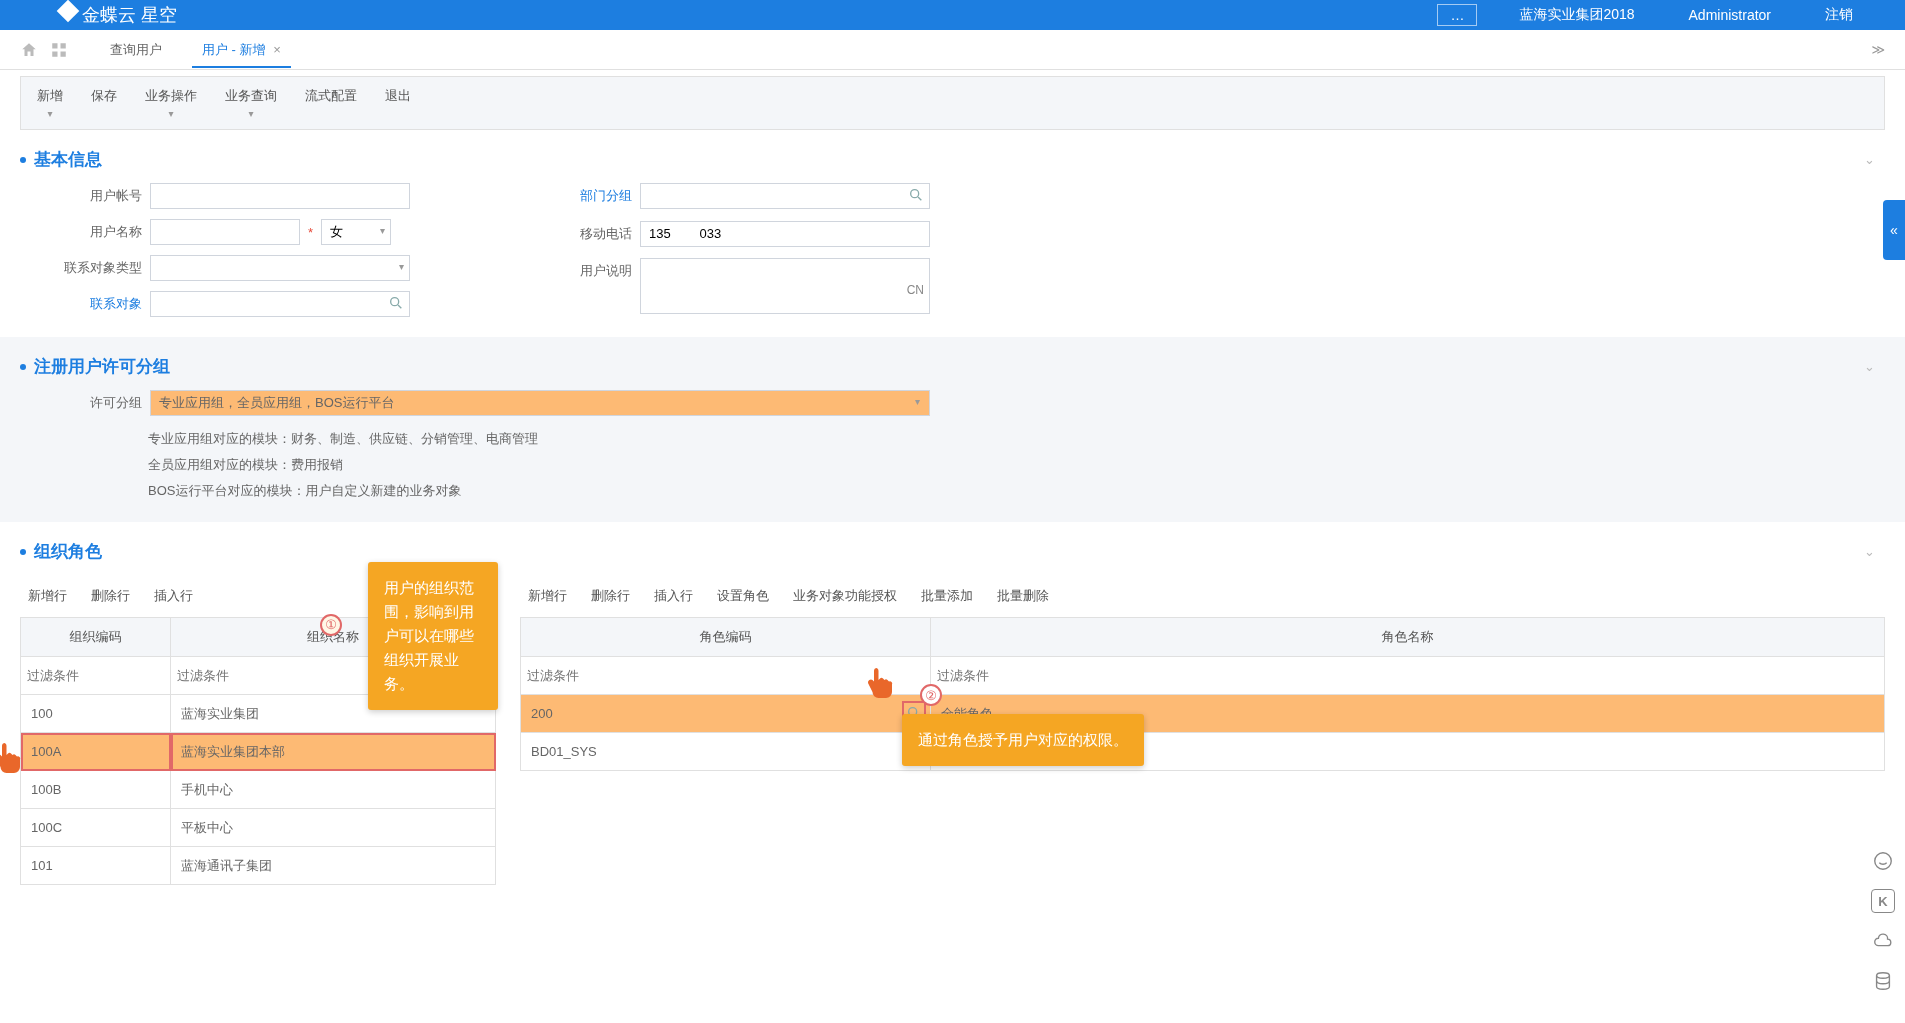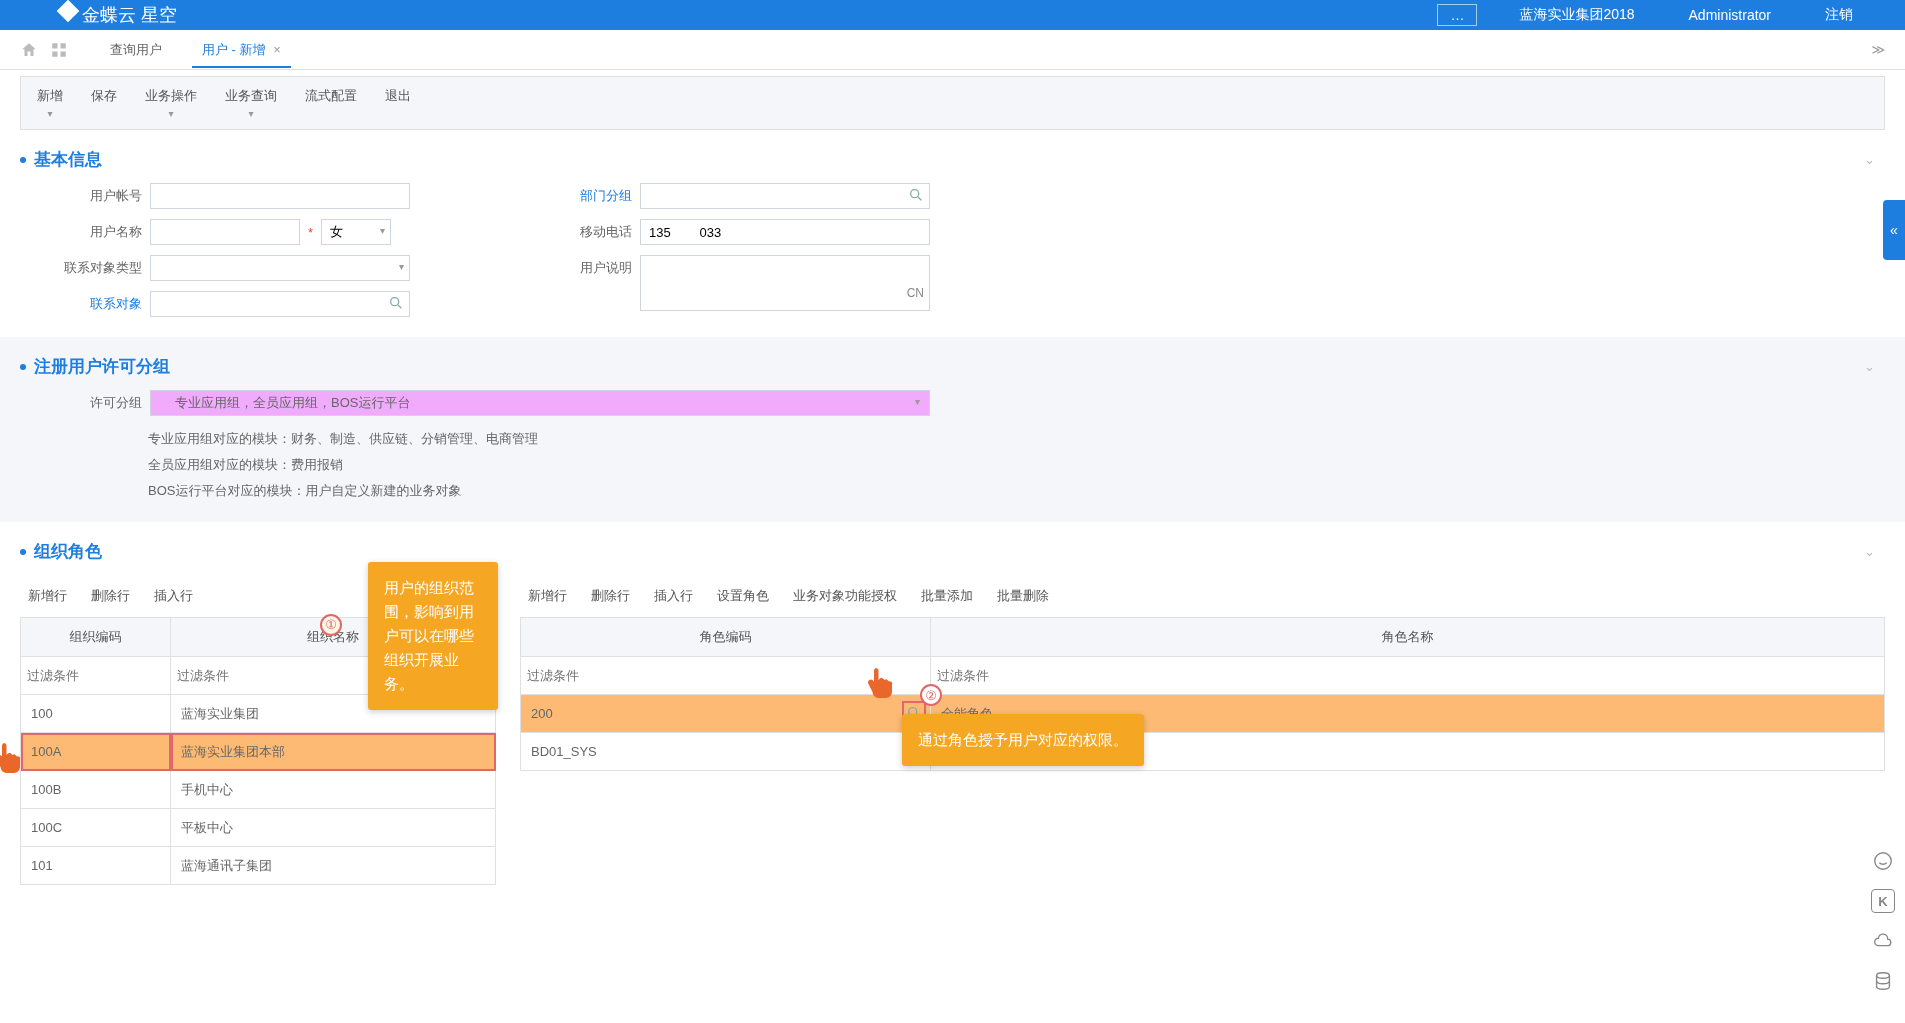--- a/index.html
+++ b/index.html
@@ -26,41 +26,41 @@
     .caret { font-size: 10px; color: #999; }
     
     .main-content { padding: 0 20px; }
     
     .section-header { display: flex; align-items: center; gap: 8px; margin: 18px 0 12px 0; position: relative; }
     .section-dot { width: 6px; height: 6px; background: #1d7ee0; border-radius: 50%; }
     .section-title { color: #1d7ee0; font-size: 17px; font-weight: bold; }
     .section-caret { position: absolute; right: 10px; color: #bbb; }
     
     .form-grid { display: flex; gap: 140px; margin-left: 40px; }
-    .form-col { display: flex; flex-direction: column; gap: 10px; }
+    .form-col { display: flex; flex-direction: column; gap: 10px; justify-content: space-between; }
     .form-row { display: flex; align-items: center; gap: 8px; }
     .form-label { width: 82px; text-align: right; color: #666; }
     .form-label.link { color: #1d7ee0; cursor: pointer; }
     .form-input { border: 1px solid #d0d5dd; height: 26px; padding: 0 8px; background: #fff; font-size: 13px; }
     .form-input.w260 { width: 260px; }
     .form-input.w150 { width: 150px; }
     .form-input.w70 { width: 70px; }
     .form-input.w290 { width: 290px; }
     .form-textarea { border: 1px solid #d0d5dd; width: 290px; height: 56px; padding: 4px 8px; resize: none; font-size: 13px; position: relative; }
     .textarea-wrap { position: relative; }
-    .textarea-lang { position: absolute; right: 6px; bottom: 14px; color: #888; font-size: 12px; }
+    .textarea-lang { position: absolute; right: 6px; bottom: 20px; color: #888; font-size: 12px; }
     .required { color: #e74c3c; }
     .input-search-wrap { position: relative; }
     .input-search-wrap .search-ic { position: absolute; right: 6px; top: 4px; color: #aac; }
     .select-caret { position: absolute; right: 6px; top: 6px; color: #999; font-size: 10px; }
     
     .license-section { background: #f4f6f9; margin: 20px -20px 0 -20px; padding: 14px 20px 18px 20px; }
     .license-form-row { display: flex; align-items: center; gap: 8px; margin-left: 40px; }
     .license-select-wrap { position: relative; width: 780px; }
-    .license-select { border: 1px solid #d0d5dd; height: 26px; padding: 0 24px; width: 100%; background: #f0abfc; font-size: 13px; color: #666; }
+    .license-select { border: 1px solid #d0d5dd; height: 26px; padding: 0 8px; width: 100%; background: #fdba74; font-size: 13px; color: #666; }
     .license-hints { margin-left: 128px; margin-top: 10px; color: #666; line-height: 2; }
     
     .dual-panel { display: flex; gap: 24px; margin-top: 8px; }
     .panel { flex: 1; min-width: 0; }
     .panel-left { flex: 0 0 476px; }
     .panel-toolbar { display: flex; gap: 24px; padding: 12px 8px; color: #555; }
     .panel-toolbar span { cursor: pointer; }
     
     .grid-table { width: 100%; border-collapse: collapse; }
     .grid-table th { background: #f4f6f9; border: 1px solid #e0e0e0; padding: 10px 8px; font-weight: normal; color: #555; text-align: center; position: relative; }

